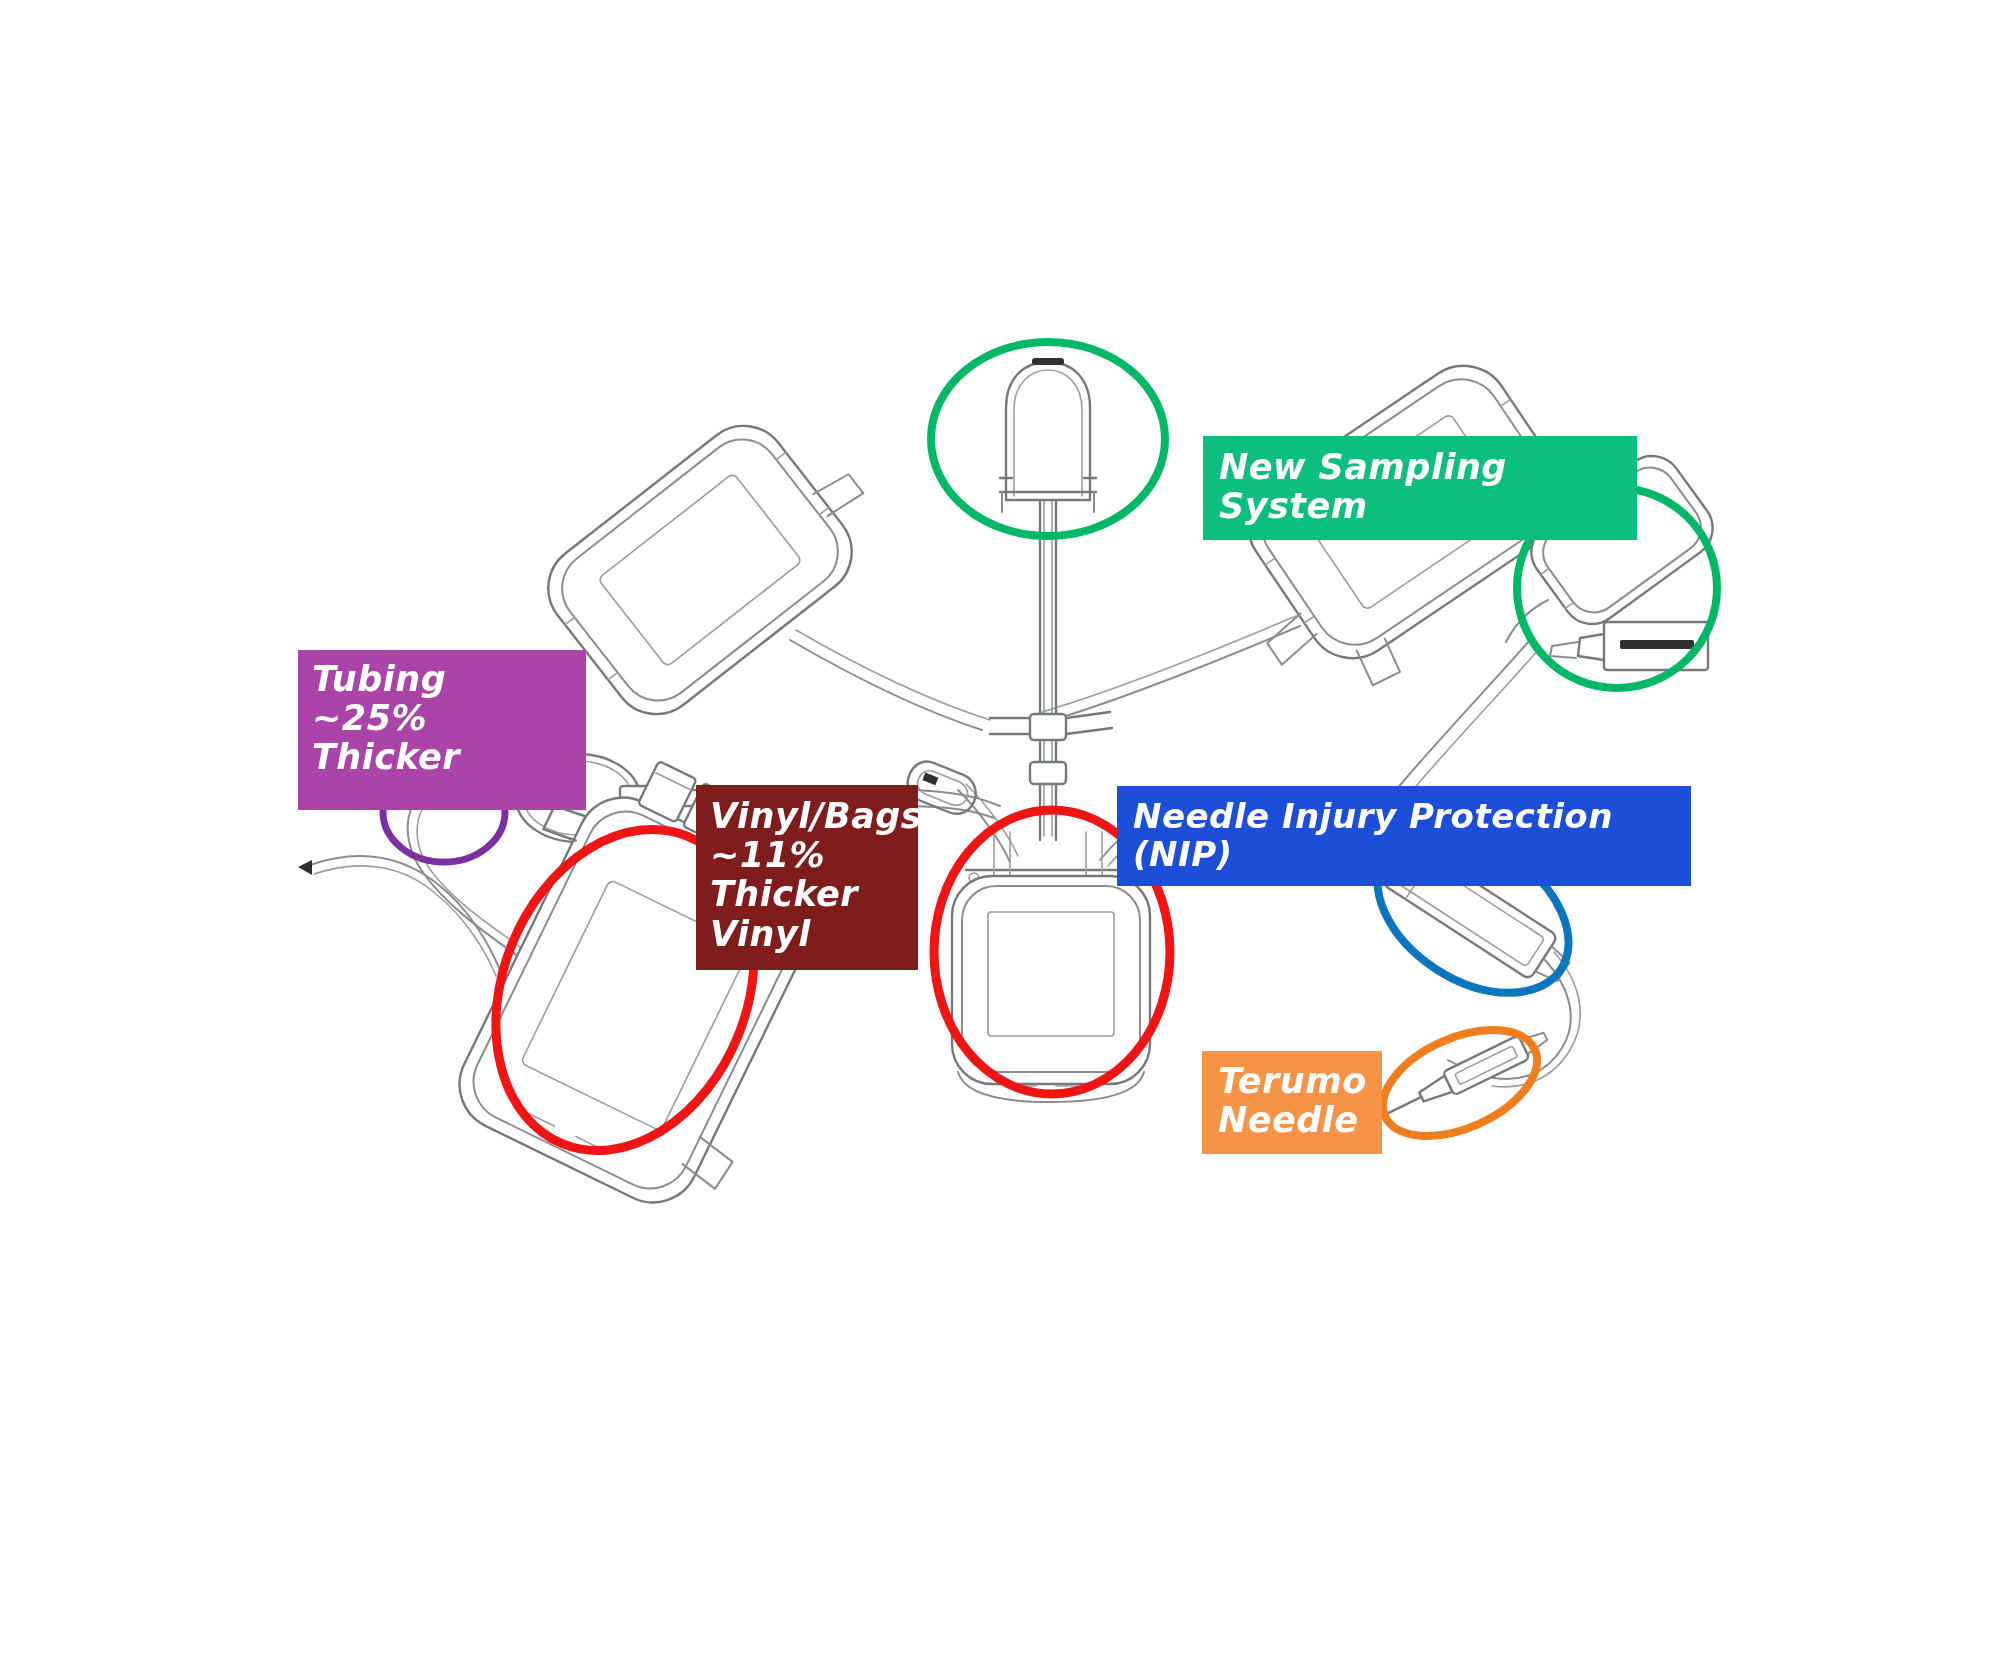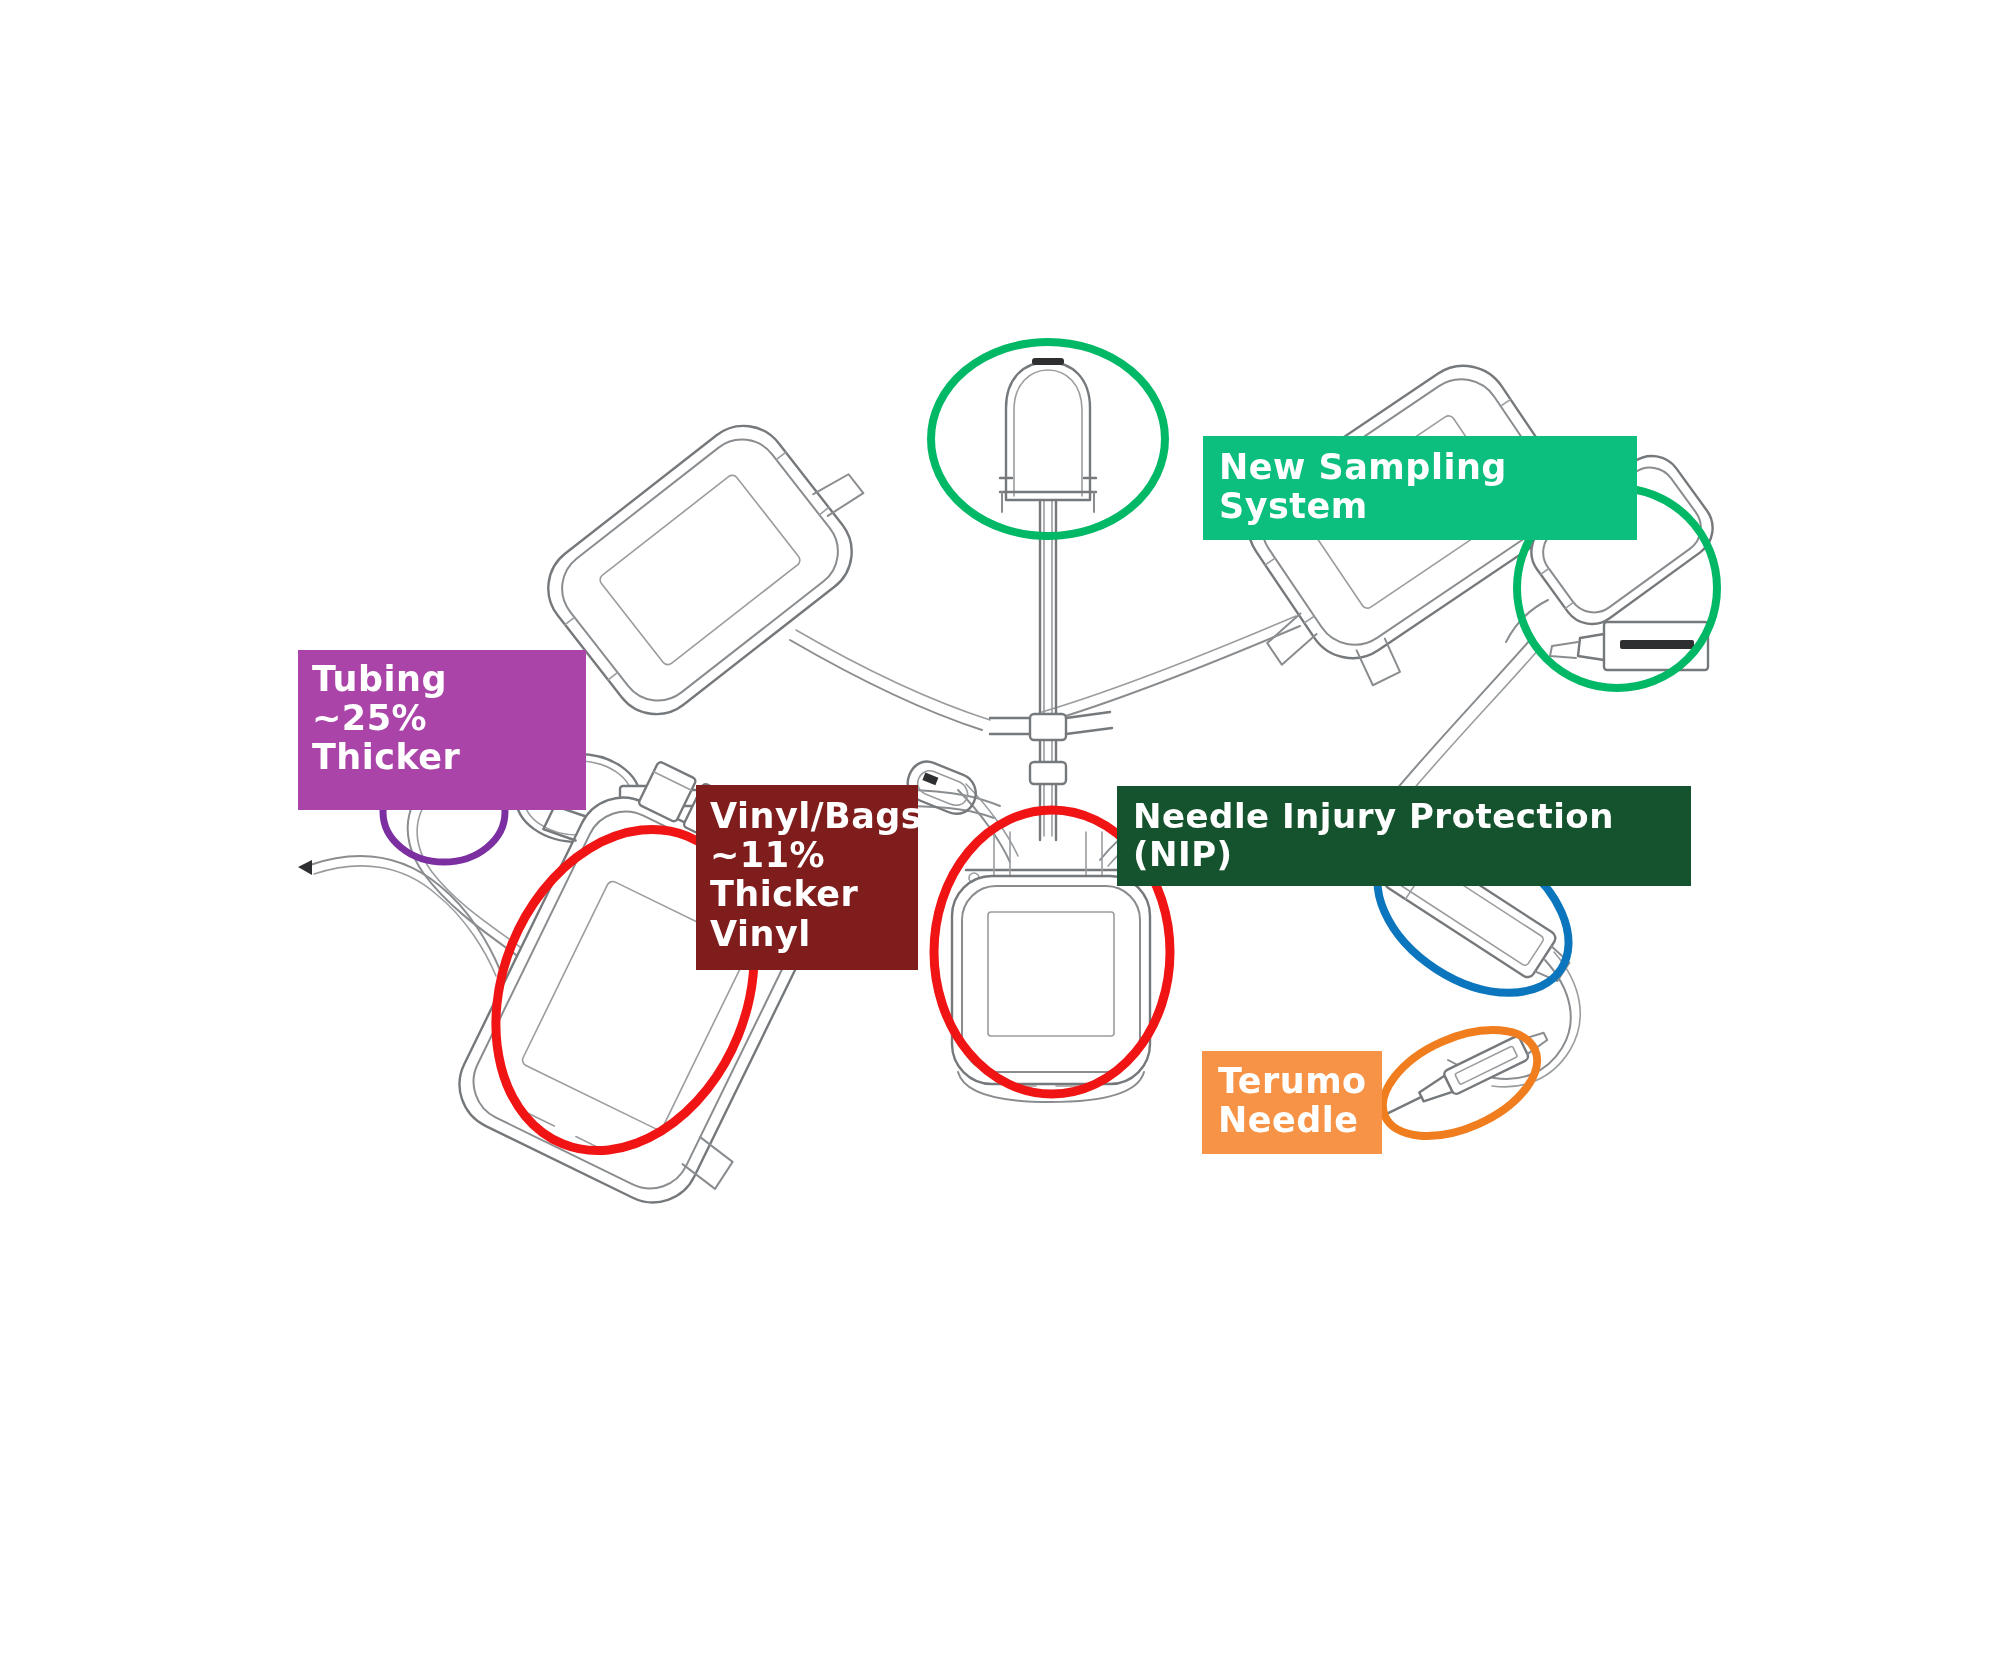--- a/index.html
+++ b/index.html
@@ -28,20 +28,21 @@
   }
   .callout {
     position: absolute;
     color: #ffffff;
     font-weight: bold;
     font-family: "DejaVu Sans", "Liberation Sans", sans-serif;
     line-height: 1.12;
     letter-spacing: 0.5px;
     white-space: pre-line;
     box-sizing: border-box;
+    font-style: italic;
   }
   #label-tubing {
     left: 298px;
     top: 650px;
     width: 288px;
     padding: 10px 14px 32px 14px;
     font-size: 35px;
   }
   #label-vinyl {
     left: 696px;
@@ -259,18 +260,18 @@
   <div class="callout" id="label-tubing" style="background:#AA44A8">Tubing
 ~25% Thicker</div>
 
   <div class="callout" id="label-vinyl" style="background:#7f1d1d">Vinyl/Bags
 ~11%
 Thicker
 Vinyl</div>
 
   <div class="callout" id="label-sampling" style="background:#0DBF7E">New Sampling System</div>
 
-  <div class="callout" id="label-nip" style="background:#14532d">Needle Injury Protection (NIP)</div>
+  <div class="callout" id="label-nip" style="background:#1d4ed8">Needle Injury Protection (NIP)</div>
 
   <div class="callout" id="label-terumo" style="background:#F79346">Terumo
 Needle</div>
 
 </div>
 
 </body></html>

